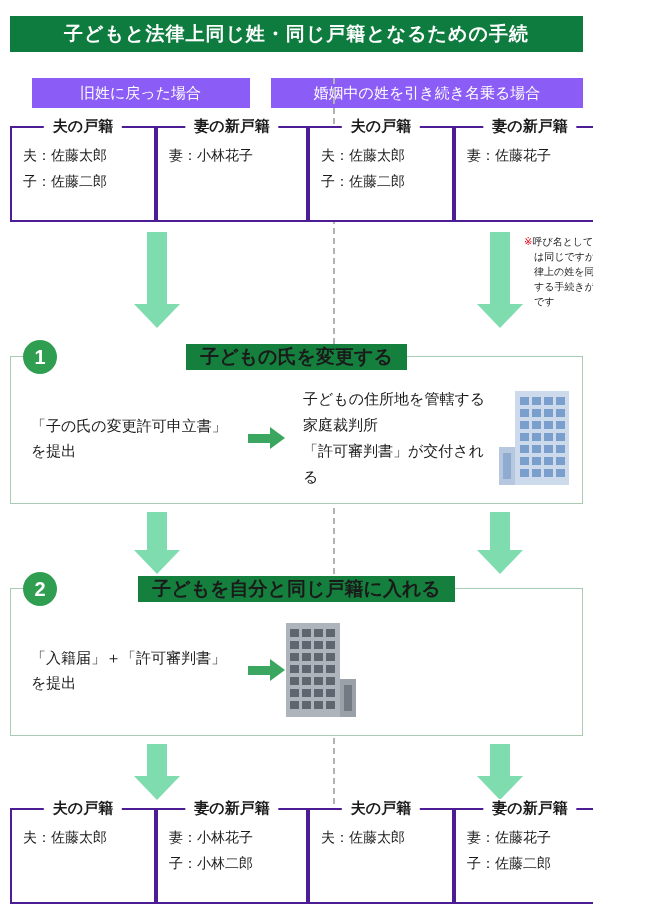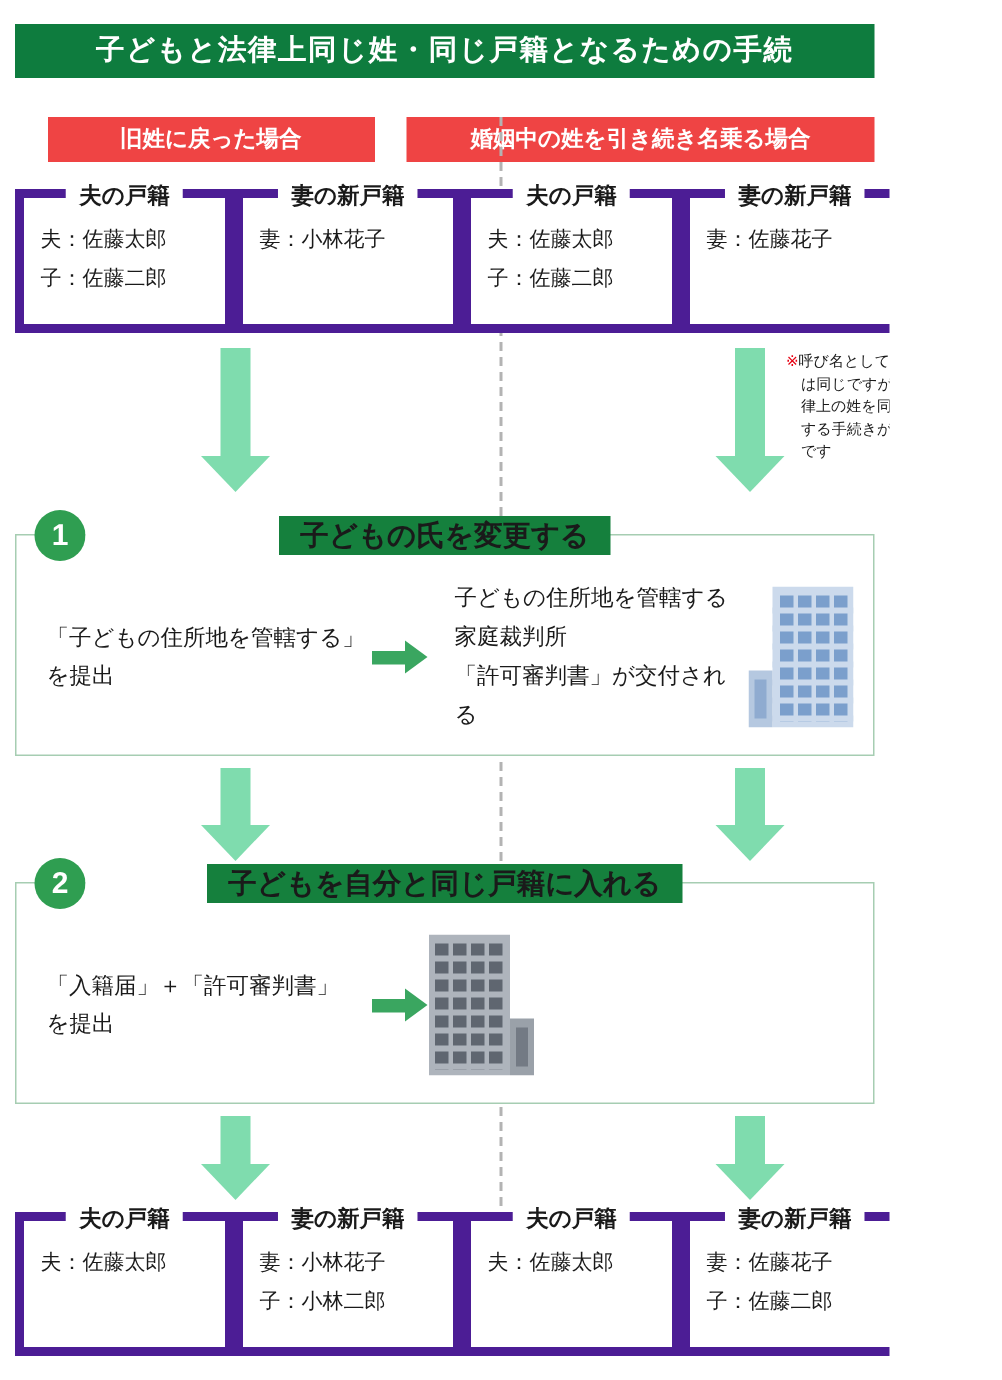--- a/index.html
+++ b/index.html
@@ -11,30 +11,30 @@
   
   .divider { position:absolute; left:333px; top:78px; height:826px; border-left:2px dashed #b3b3b3; }
 
   
   .title-bar { margin-top:16px; height:36px; line-height:36px; background:#0e7c3e; color:#fff;
     font-size:19px; font-weight:bold; text-align:center; letter-spacing:1px; }
 
   
   .hdr-row { display:flex; justify-content:space-between; margin-top:26px; }
   .hdr-cell { width:312px; }
-  .hdr { background:#ef4444; color:#fff; font-weight:bold; font-size:15px; text-align:center;
+  .hdr { background:#8b5cf6; color:#fff; font-weight:normal; font-size:15px; text-align:center;
     height:30px; line-height:30px; }
   .hdr-left { width:218px; margin:0 auto; }
   .hdr-right { width:312px; }
 
   
   .two-col { display:flex; justify-content:space-between; }
   .col { width:312px; display:flex; justify-content:space-between; }
   .boxes-row { margin-top:18px; }
-  .kbox { position:relative; border:6px solid #4c1d95; height:96px; background:#fff; }
+  .kbox { position:relative; border:2px solid #4c1d95; height:96px; background:#fff; }
   .kbox-a { width:146px; } .kbox-b { width:152px; }
   .kbox-title { position:absolute; top:-11px; left:50%; transform:translateX(-50%);
     background:#fff; padding:0 9px; font-weight:bold; font-size:15px; white-space:nowrap; }
   .kbox-lines { padding:15px 11px 0; font-size:14px; line-height:1.85; }
 
   
   .arrow-row { position:relative; }
   .arrow-row-1 { margin-top:10px; height:96px; }
   .arrow-row-2 { margin-top:8px; height:62px; }
   .arrow-row-3 { margin-top:8px; height:56px; }
@@ -133,21 +133,21 @@
   <div class="step step-1">
     <div class="step-box">
       <div class="step-head">
         <div class="hs1"></div>
         <div class="step-circle">1</div>
         <div class="hcov"></div>
         <div class="step-title">子どもの氏を変更する</div>
         <div class="hs2"></div>
       </div>
       <div class="step-body">
-        <div class="step-left pre">「子どもの住所地を管轄する」
+        <div class="step-left pre">「子の氏の変更許可申立書」
 を提出</div>
         <div class="r-arrow">
             <div class="r-shaft"></div>
             <div class="r-head"></div>
           </div>
         <div class="step-right pre">子どもの住所地を管轄する
 家庭裁判所
 「許可審判書」が交付される</div>
         <div class="bld">
           <svg width="70" height="94" viewBox="0 0 70 94">

